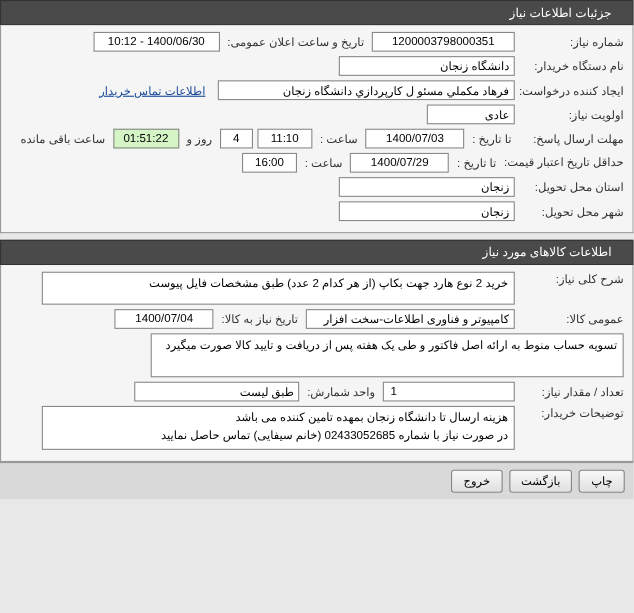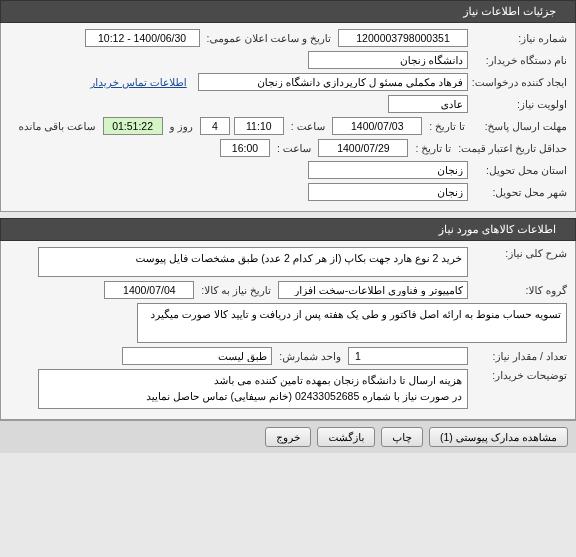--- a/index.html
+++ b/index.html
@@ -163,21 +163,21 @@
   <span>اطلاعات کالاهای مورد نیاز</span>
 </div>
 <div class="section-body">
 
   <div class="row" style="align-items:flex-start">
     <span class="label">شرح کلی نیاز:</span>
     <textarea class="textarea" style="width: 430px; height: 30px;">خرید 2 نوع هارد جهت بکاپ (از هر کدام 2 عدد) طبق مشخصات فایل پیوست</textarea>
   </div>
 
   <div class="row">
-    <span class="label">گروه کالا:</span>
+    <span class="label">عمومی کالا:</span>
     <input class="input input-right" style="width: 190px;" value="کامپیوتر و فناوری اطلاعات-سخت افزار">
     <span class="label-sm">تاریخ نیاز به کالا:</span>
     <input class="input" style="width: 90px;" value="1400/07/04">
   </div>
 
   <div class="row" style="align-items:flex-start">
     <textarea class="textarea" style="width: 430px; height: 40px;">تسویه حساب منوط به ارائه اصل فاکتور و طی یک هفته پس از دریافت و تایید کالا صورت میگیرد</textarea>
   </div>
 
   <div class="row">
@@ -189,17 +189,16 @@
 
   <div class="row" style="align-items:flex-start">
     <span class="label">توضیحات خریدار:</span>
     <textarea class="textarea" style="width: 430px; height: 40px;">هزینه ارسال تا دانشگاه زنجان بمهده تامین کننده می باشد
 در صورت نیاز با شماره 02433052685 (خانم سیفایی) تماس حاصل نمایید</textarea>
   </div>
 
 </div>
 
 <div class="button-bar">
-  <button class="btn">مشاهده مدارک پیوستی (1)</button>
   <button class="btn">چاپ</button>
   <button class="btn">بازگشت</button>
   <button class="btn">خروج</button>
 </div>
 
 </body></html>

